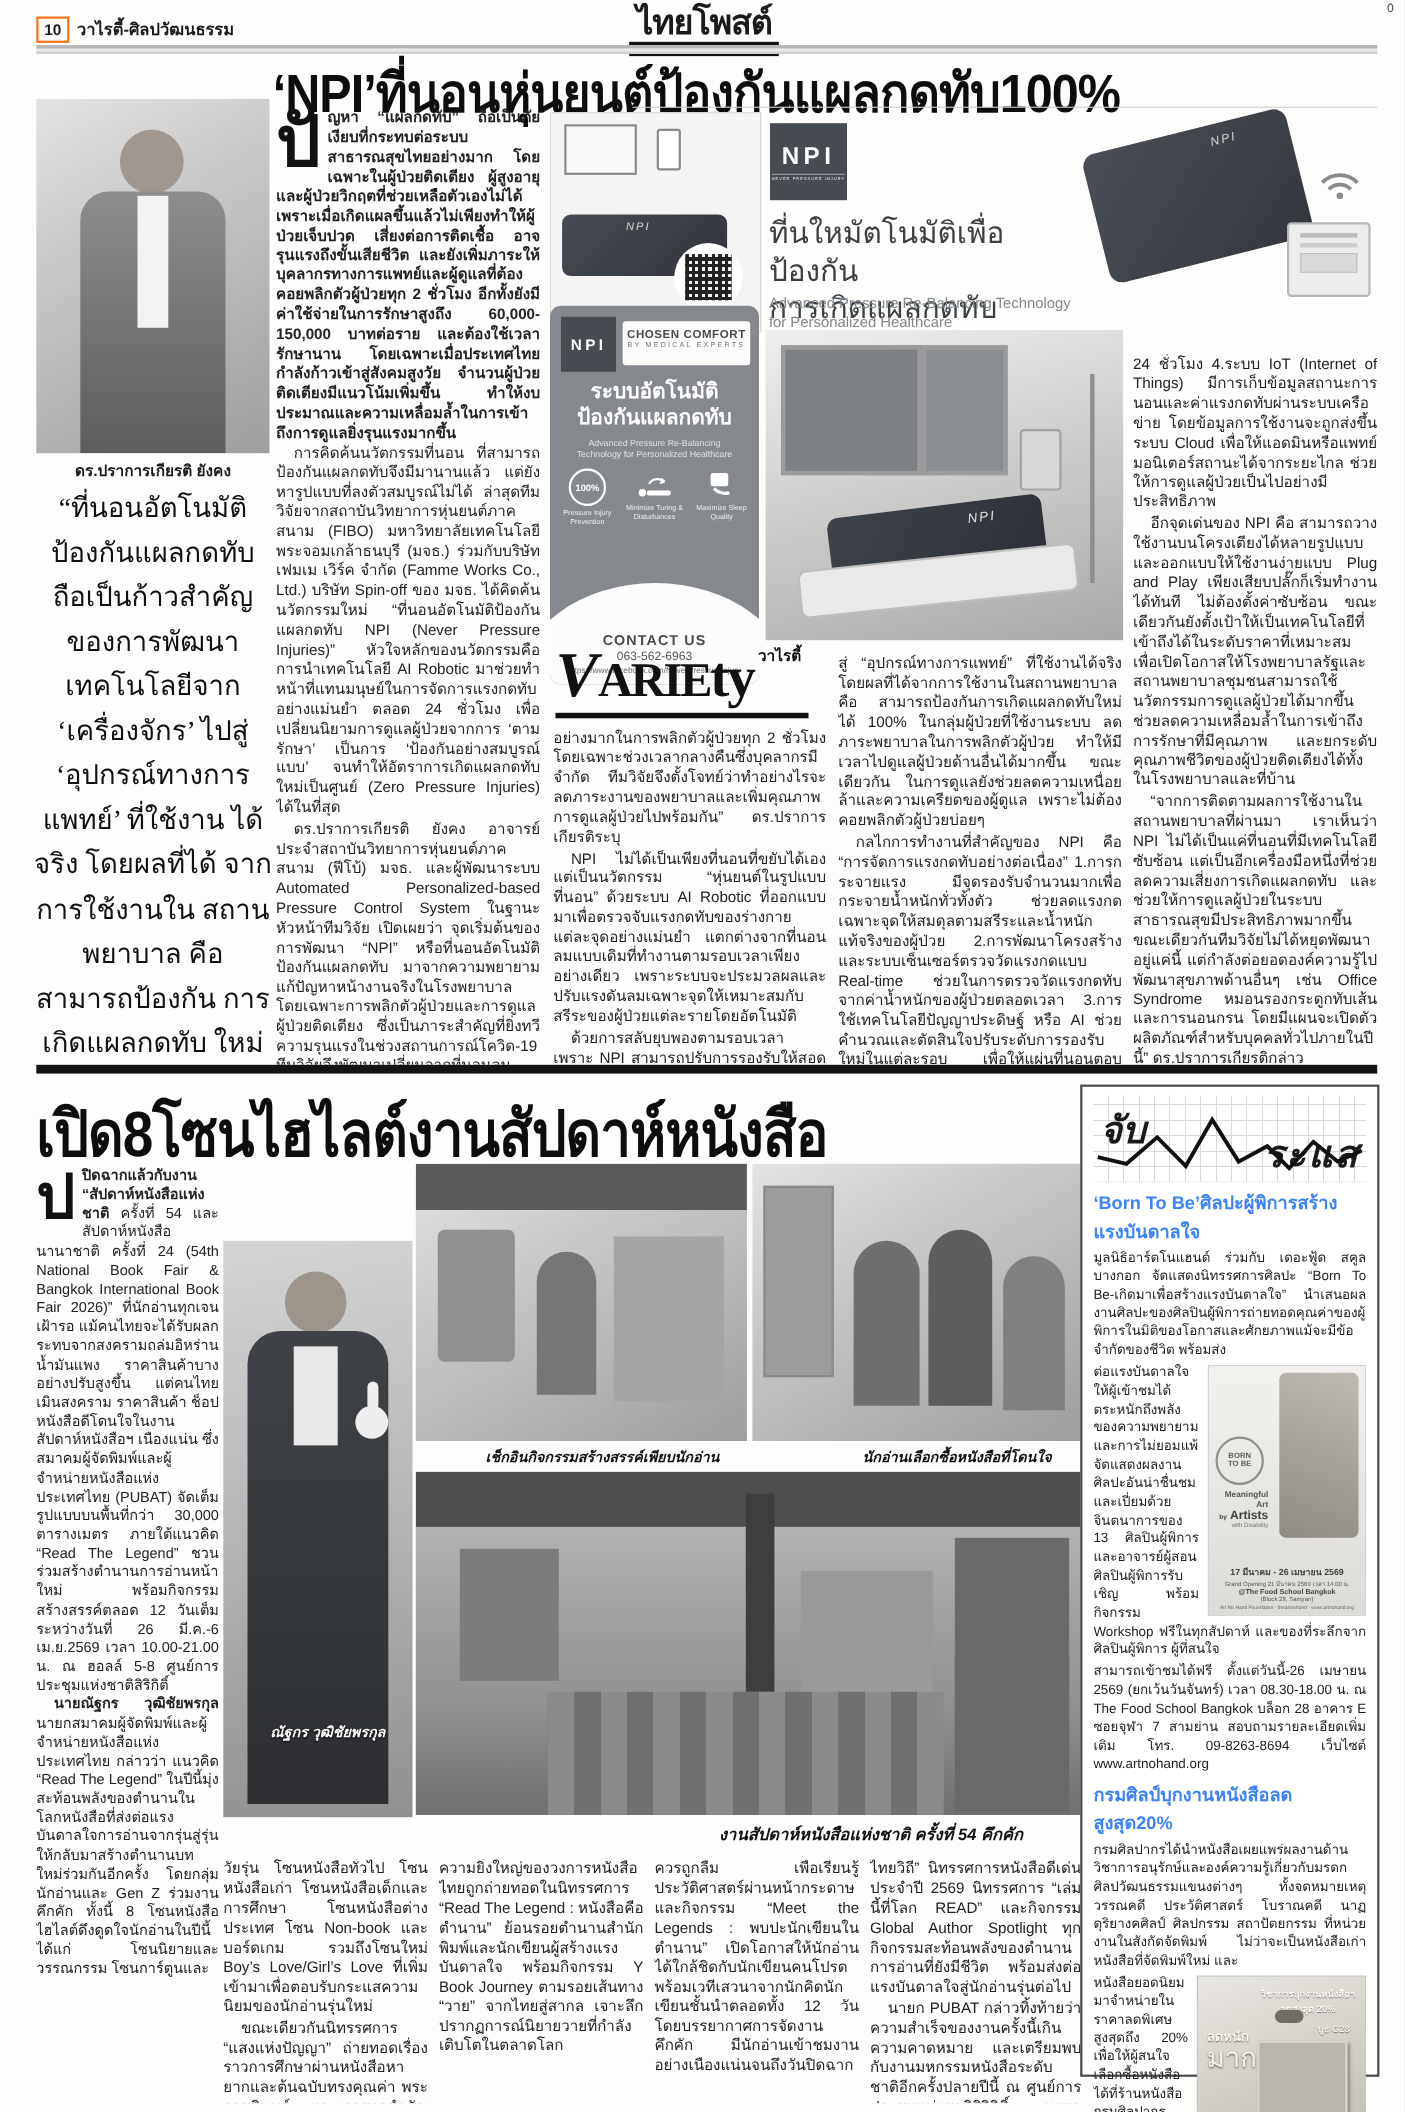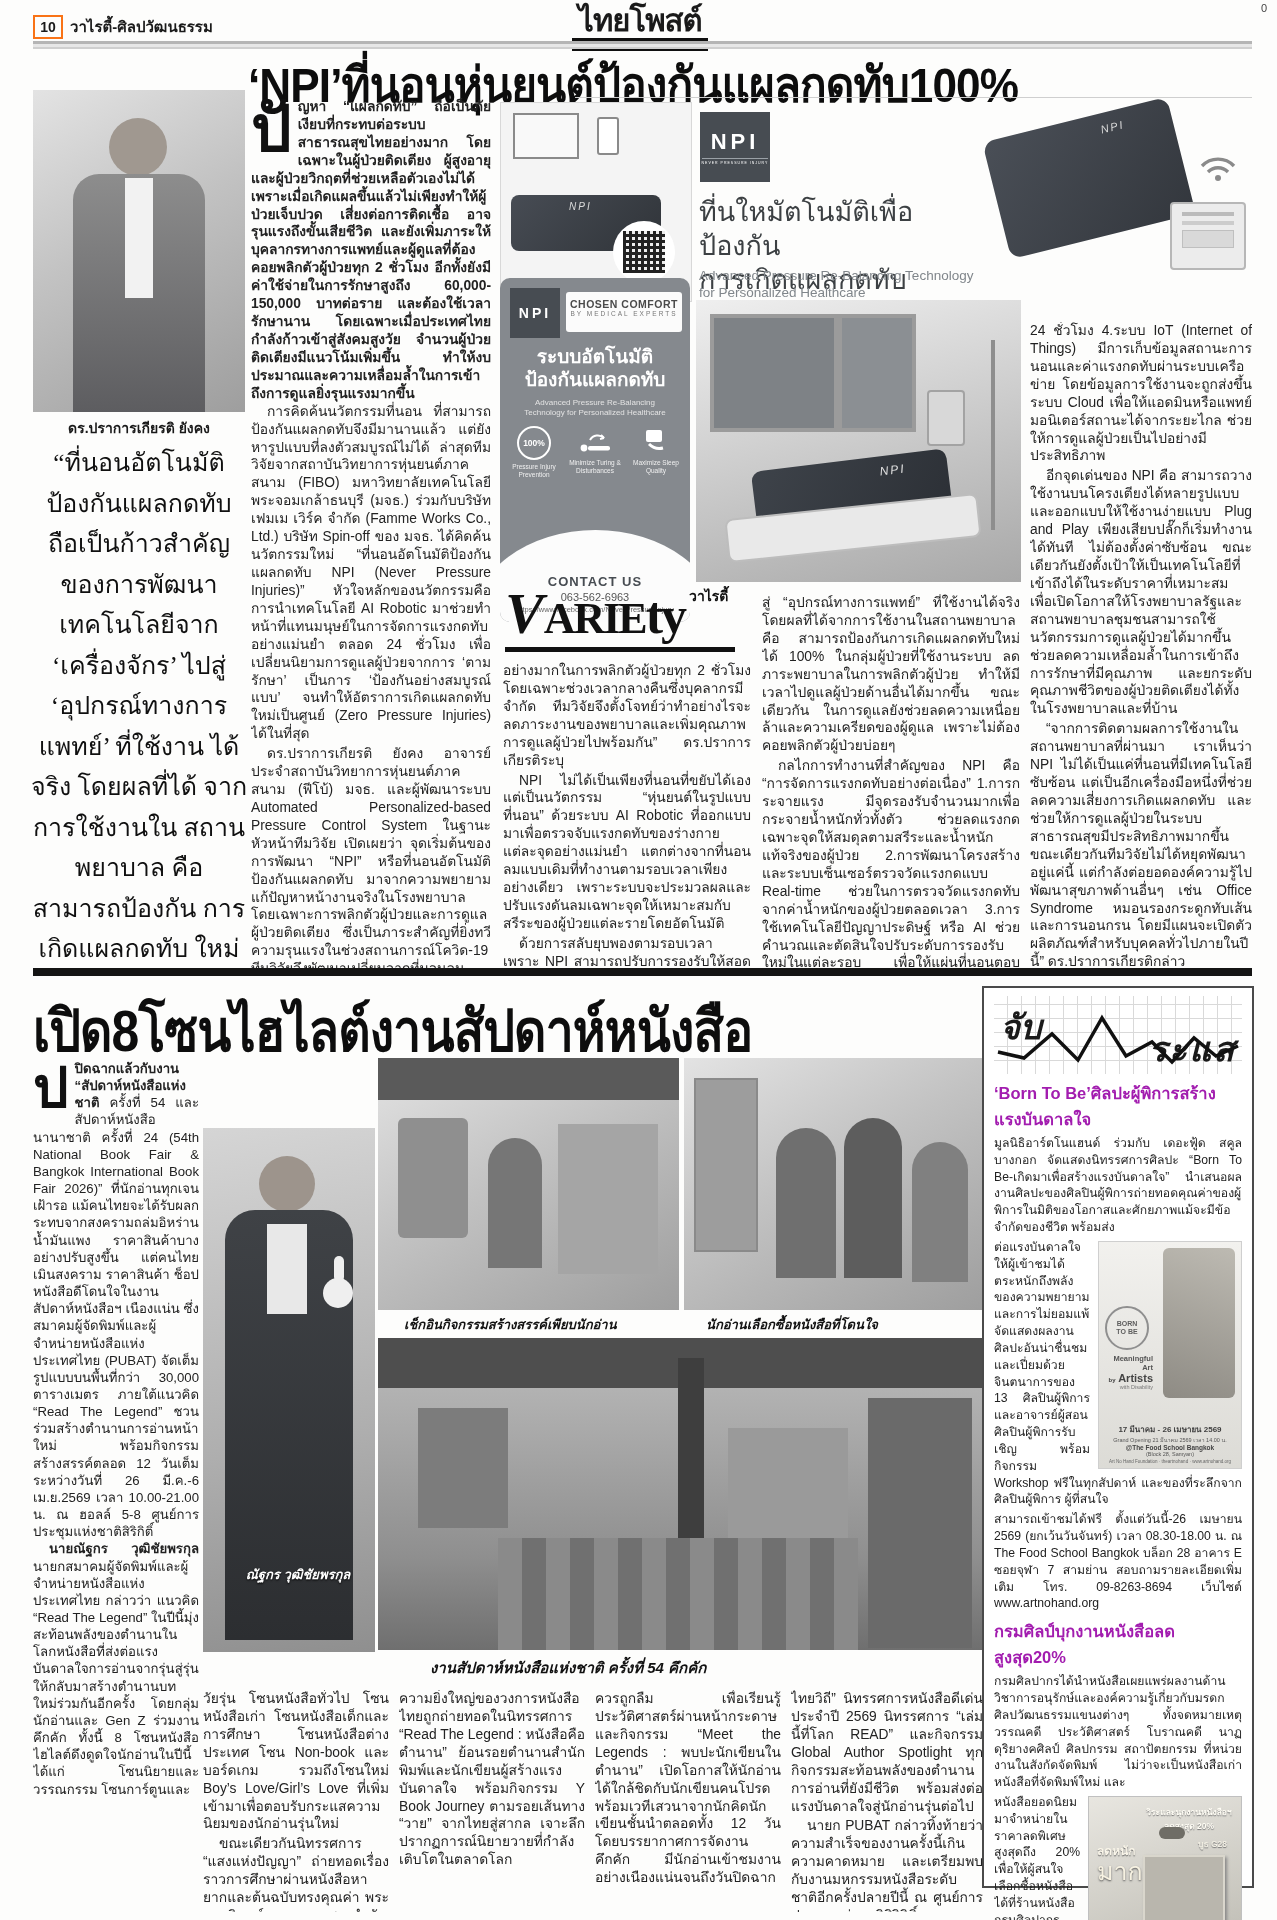--- a/index.html
+++ b/index.html
@@ -4,21 +4,21 @@
 <style>
   html,body{margin:0;padding:0;background:#e9e9e9;}
   #page{position:relative;width:1277px;height:1920px;background:#fdfdfc;font-family:"Liberation Sans",sans-serif;color:#1a1a1a;overflow:hidden;}
   .abs{position:absolute;}
   .ji{text-align:justify;}
   .col p{margin:0 0 2px 0;text-indent:16px;line-height:1.3;}
   .col p.ni{text-indent:0;}
   .col{font-size:13.8px;color:#222;overflow:hidden;}
   .b{font-weight:bold;}
   .photo{background:linear-gradient(150deg,#e3e3e3 0%,#c2c2c2 45%,#9e9e9e 100%);overflow:hidden;position:absolute;}
-  .cap{font-weight:bold;font-style:italic;font-size:14px;text-align:left;color:#111;}
+  .cap{font-weight:bold;font-style:italic;font-size:14px;text-align:right;color:#111;}
   
   #pagenum{border:2px solid #f97316;width:26px;height:20px;text-align:center;font-weight:bold;font-size:14px;line-height:20px;}
   #rule{border-top:3px solid #b5b5b5;border-bottom:2px solid #cfcfcf;height:3px;background:#e7e7e7;}
   .headline{font-weight:900;color:#0d0d0d;transform-origin:left top;letter-spacing:-1px;white-space:nowrap;}
   
   #pullquote{font-family:"Liberation Serif",serif;font-size:25px;line-height:1.62;text-align:center;color:#101010;}
   
   .dropcap{float:left;font-weight:900;line-height:.85;margin:4px 6px 0 0;color:#111;}
   
   .adcard{background:#f4f4f4;border:1px solid #d8d8d8;}
@@ -32,21 +32,21 @@
   .matt{background:linear-gradient(135deg,#4a4f57,#33373d);border-radius:12px;}
   
   #variety{font-family:"Liberation Serif",serif;color:#111;}
   
   #trendbox{border:2px solid #4a4a4a;background:#fff;}
   #trendgrid{background:
      repeating-linear-gradient(0deg,transparent 0 13px,#d9d9d9 13px 14px),
      repeating-linear-gradient(90deg,transparent 0 13px,#d9d9d9 13px 14px);}
   .tp{font-size:12.2px;line-height:1.38;text-align:justify;margin:0 0 3px 0;text-indent:14px;color:#222;}
   .tp.ni{text-indent:0;}
-  .thead{font-weight:bold;font-size:16.5px;color:#a21caf;margin:6px 0 3px 0;}
+  .thead{font-weight:bold;font-size:16.5px;color:#3b82f6;margin:6px 0 3px 0;}
   
   .poster{background:linear-gradient(180deg,#f2f1ee,#dcdbd6);border:1px solid #cfcfcf;}
   .promoCats{background:linear-gradient(160deg,#e8e6e0,#c7c5bd 60%,#aeaca4);border:1px solid #c0c0c0;}
   .sm{display:block;}
 </style>
 </head>
 <body>
 
 <div id="page">
 
@@ -299,21 +299,21 @@
       </div>
       <p class="tp ni">ต่อแรงบันดาลใจให้ผู้เข้าชมได้ตระหนักถึงพลังของความพยายามและการไม่ยอมแพ้ จัดแสดงผลงานศิลปะอันน่าชื่นชมและเปี่ยมด้วยจินตนาการของ 13 ศิลปินผู้พิการและอาจารย์ผู้สอนศิลปินผู้พิการรับเชิญ พร้อมกิจกรรม Workshop ฟรีในทุกสัปดาห์ และของที่ระลึกจากศิลปินผู้พิการ ผู้ที่สนใจ</p>
     </div>
     <p class="tp ni">สามารถเข้าชมได้ฟรี ตั้งแต่วันนี้-26 เมษายน 2569 (ยกเว้นวันจันทร์) เวลา 08.30-18.00 น. ณ The Food School Bangkok บล็อก 28 อาคาร E ซอยจุฬา 7 สามย่าน สอบถามรายละเอียดเพิ่มเติม โทร. 09-8263-8694 เว็บไซต์ www.artnohand.org</p>
 
     <div class="thead">กรมศิลป์บุกงานหนังสือลดสูงสุด20%</div>
     <p class="tp ni">กรมศิลปากรได้นำหนังสือเผยแพร่ผลงานด้านวิชาการอนุรักษ์และองค์ความรู้เกี่ยวกับมรดกศิลปวัฒนธรรมแขนงต่างๆ ทั้งจดหมายเหตุ วรรณคดี ประวัติศาสตร์ โบราณคดี นาฏดุริยางคศิลป์ ศิลปกรรม สถาปัตยกรรม ที่หน่วยงานในสังกัดจัดพิมพ์ ไม่ว่าจะเป็นหนังสือเก่า หนังสือที่จัดพิมพ์ใหม่ และ</p>
     <div style="overflow:hidden;">
       <div class="promoCats" style="float:right;width:152px;height:218px;margin:2px 0 4px 8px;position:relative;">
         <div style="position:absolute;right:6px;top:8px;width:92px;text-align:center;">
-          <div style="font-size:8.5px;font-weight:bold;color:#fffdf5;text-shadow:0 1px 1px #777;">วิระและนุกงานหนังสือฯ</div>
+          <div style="font-size:8.5px;font-weight:bold;color:#fffdf5;text-shadow:0 1px 1px #777;">วิชาการบุกงานหนังสือฯ</div>
           <div style="font-size:8.5px;font-weight:bold;color:#fffdf5;text-shadow:0 1px 1px #777;">ลดสูงสุด 20%</div>
         </div>
         <div style="position:absolute;left:8px;top:44px;">
           <div style="font-size:12px;font-weight:bold;color:#faf6ea;text-shadow:0 1px 1px #666;">ลดหนัก</div>
           <div style="font-size:25px;font-weight:400;color:#f7f2e2;text-shadow:0 1px 2px #555;line-height:.9;">มาก</div>
         </div>
         <div style="position:absolute;right:14px;top:40px;font-size:8.5px;font-weight:bold;color:#f2efe4;text-shadow:0 1px 1px #777;">บูธ G28</div>
         <div style="position:absolute;right:16px;top:58px;width:78px;height:82px;background:#b9b6ad;border:2px solid #d9d6cc;box-shadow:2px 2px 3px #888;"></div>
 
         <div style="position:absolute;left:70px;top:30px;width:26px;height:12px;border-radius:6px;background:#6f6d66;"></div>

